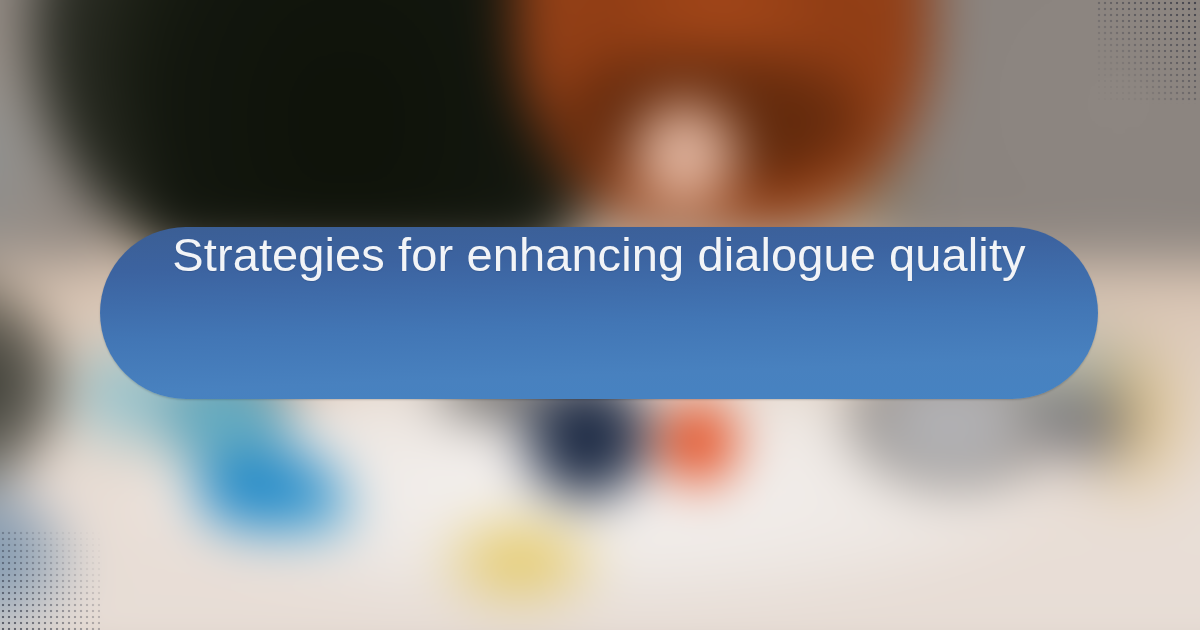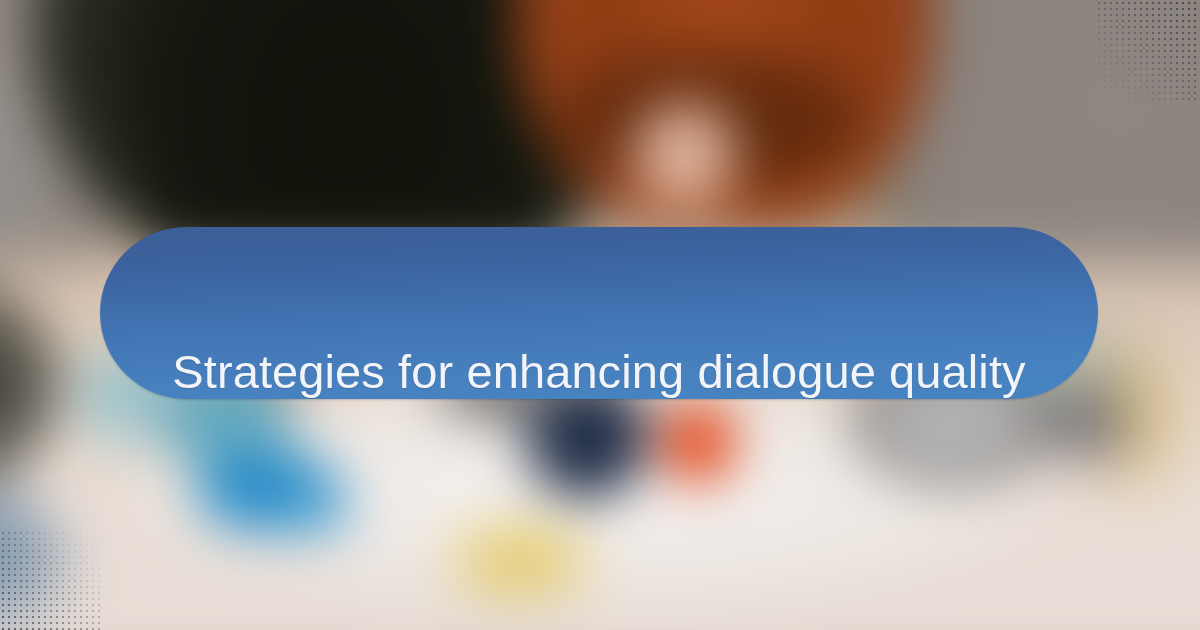--- a/index.html
+++ b/index.html
@@ -170,21 +170,21 @@
   
   .pill {
     position: absolute;
     left: 100px;
     top: 227px;
     width: 998px;
     height: 172px;
     border-radius: 86px;
     background: linear-gradient(178deg, #3b5e94 0%, #3c63a0 22%, #4276b5 55%, #4881bf 80%, #4683c2 100%);
     display: flex;
-    align-items: flex-end;
+    align-items: flex-start;
     justify-content: center;
     box-shadow: 0 1px 2px rgba(0,0,0,0.18);
   }
   .pill-title {
     color: #f2f4f7;
     font-size: 47px;
     line-height: 1.18;
     font-weight: 400;
     text-align: center;
     letter-spacing: 0.1px;

